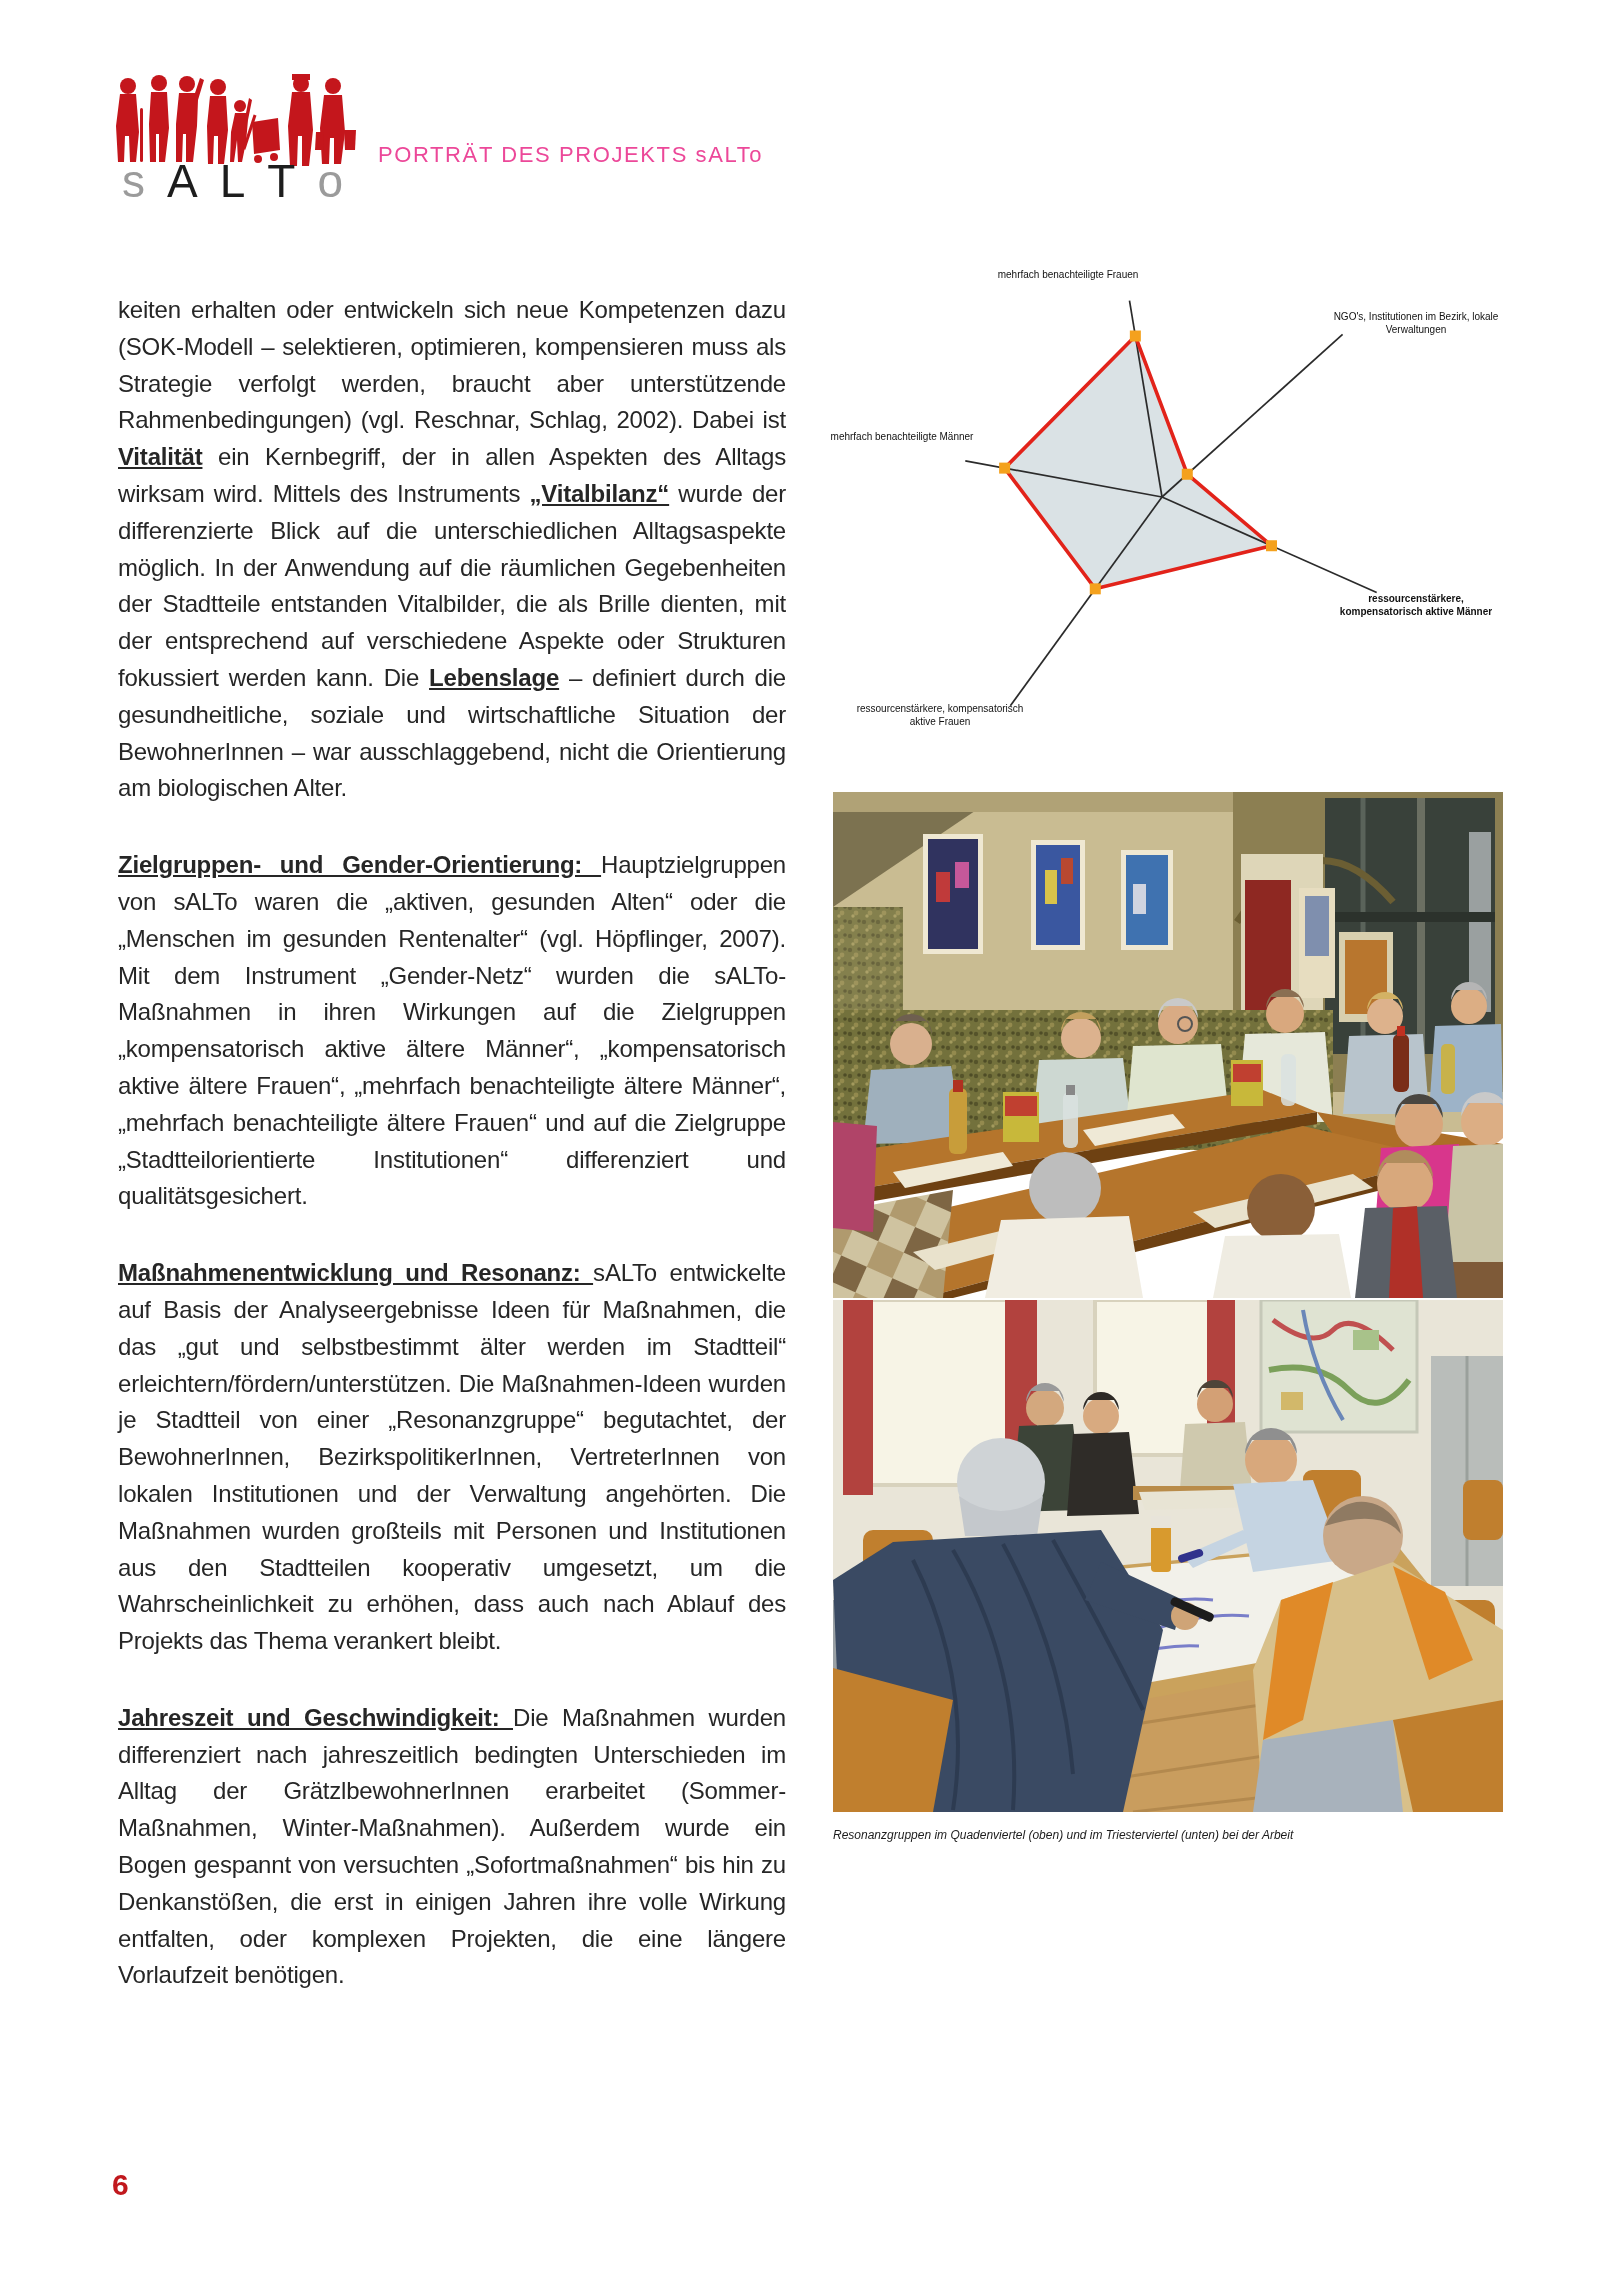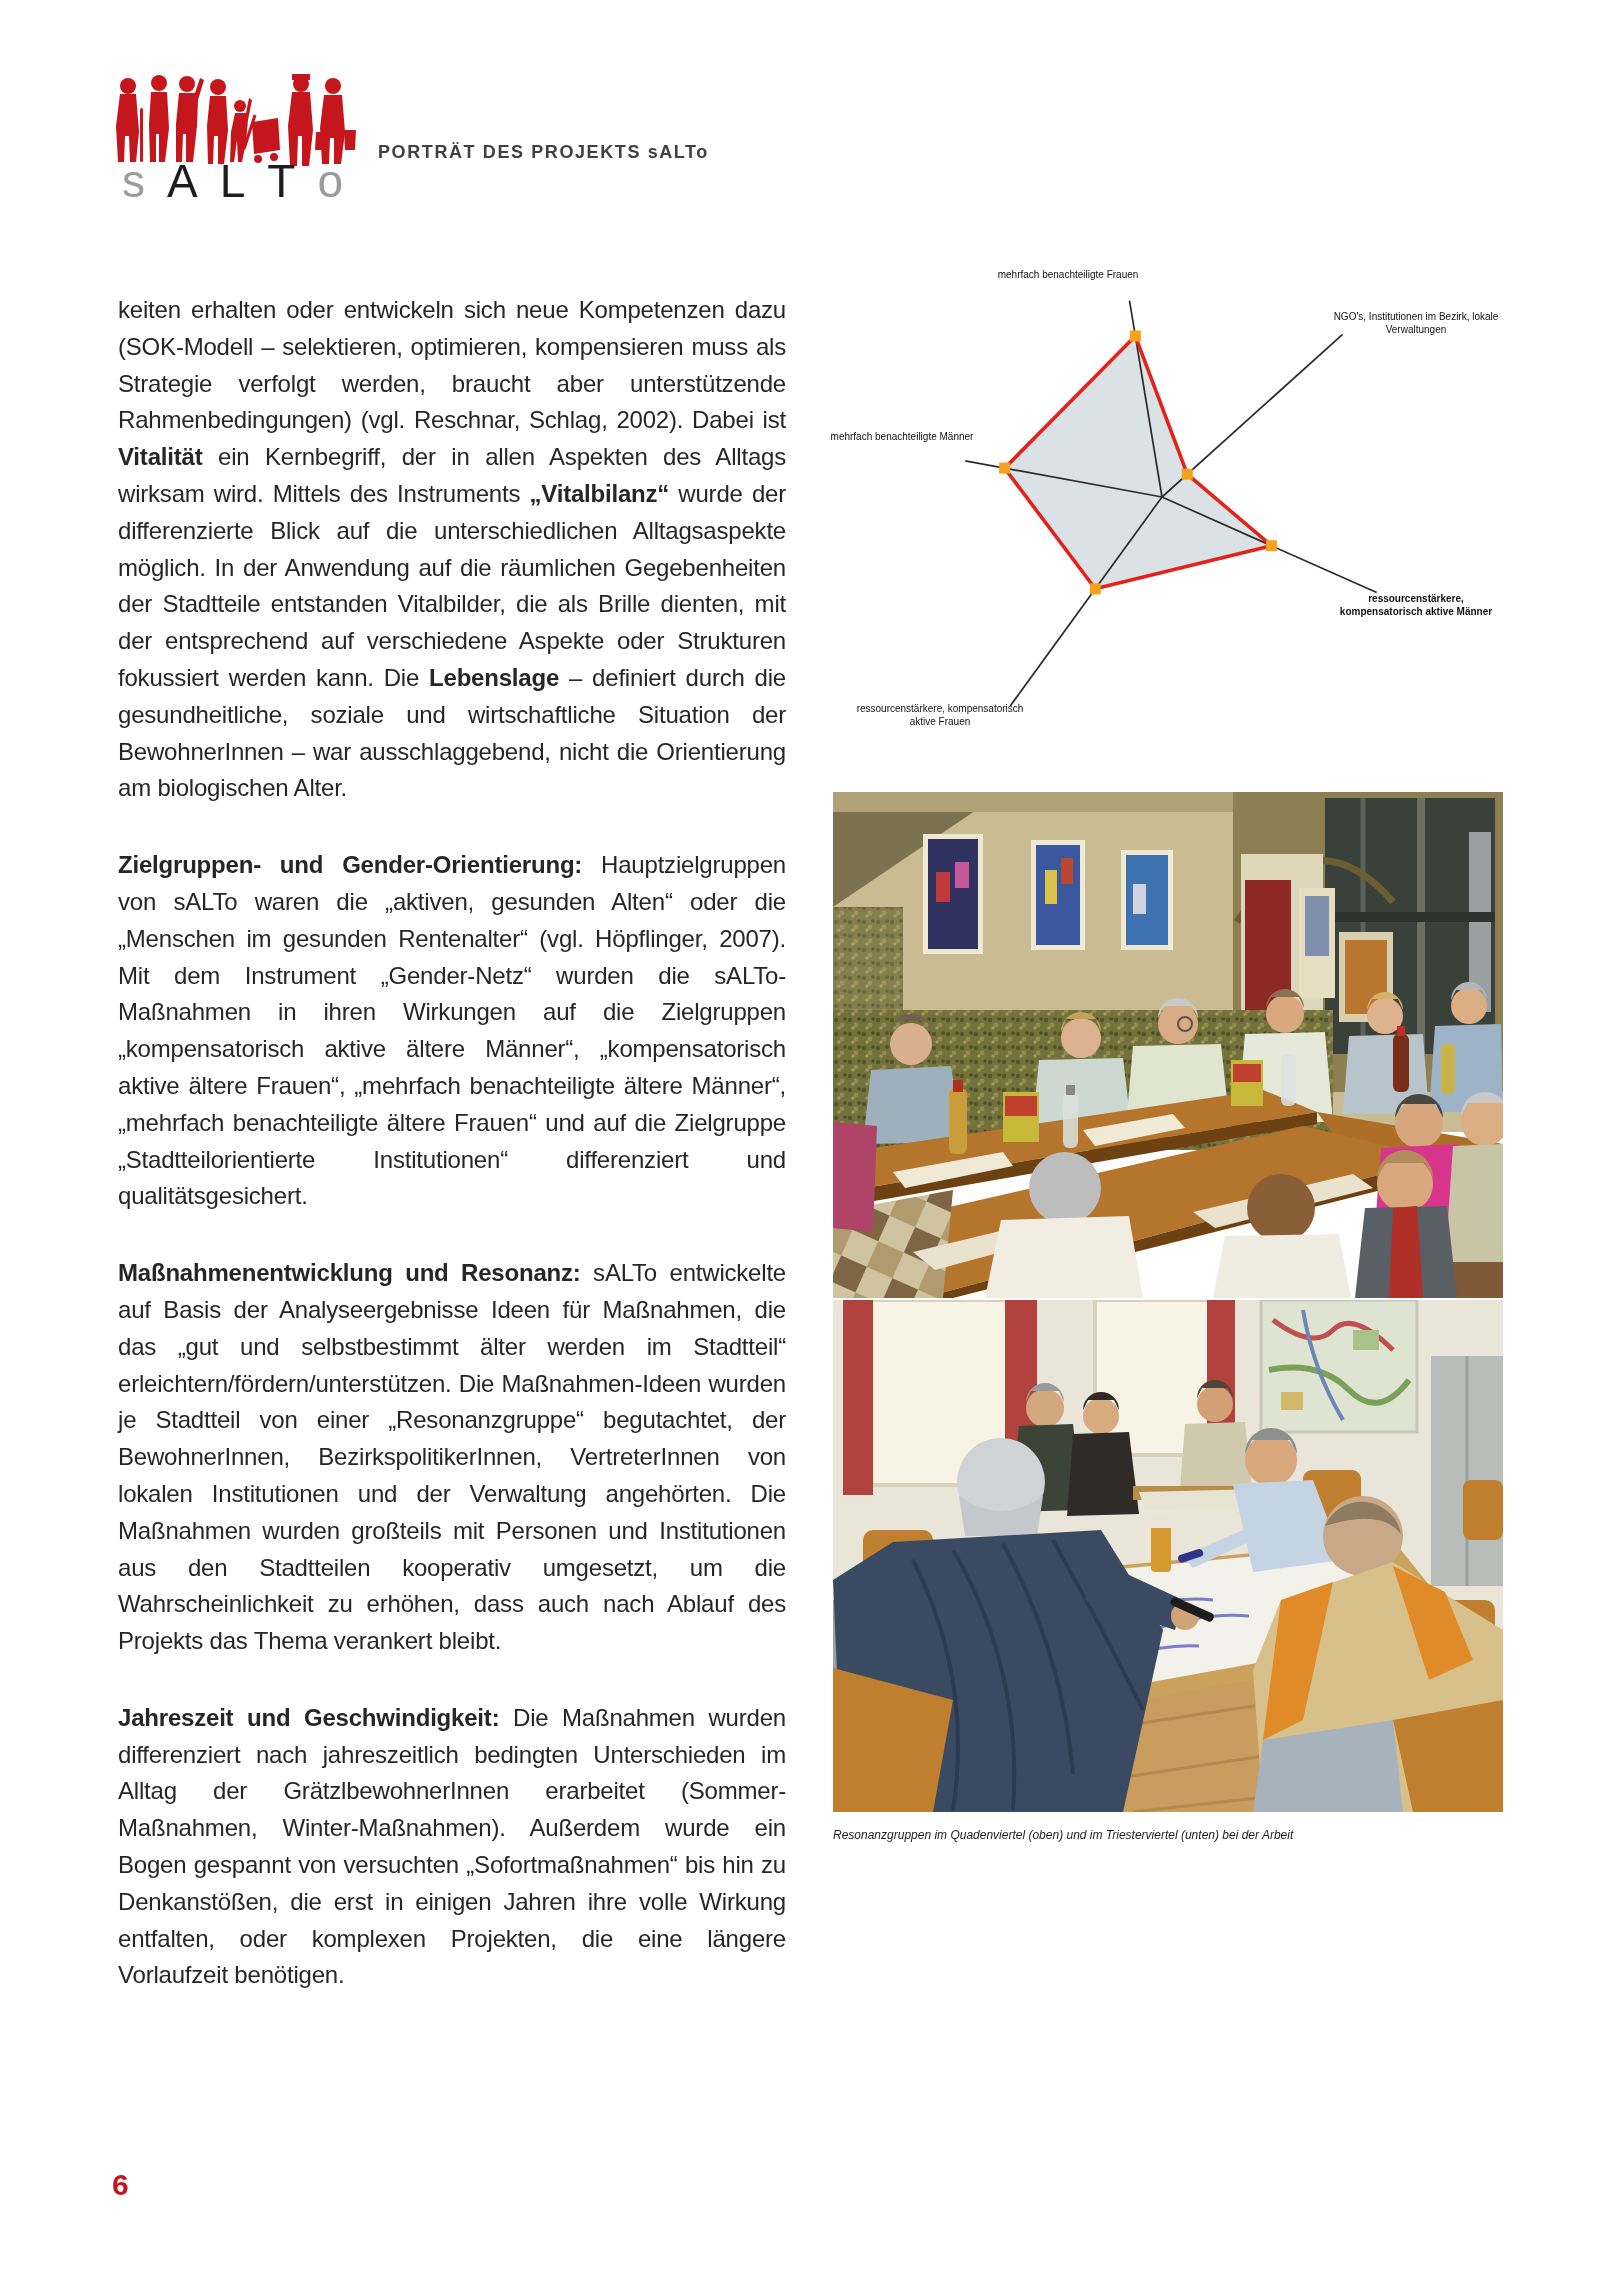--- a/index.html
+++ b/index.html
@@ -3,25 +3,25 @@
 <meta charset="utf-8">
 <style>
   html,body{margin:0;padding:0;background:#888;}
   .page{position:relative;width:1614px;height:2283px;background:#ffffff;
         font-family:"Liberation Sans",sans-serif;overflow:hidden;margin:0 auto;}
   .abs{position:absolute;}
   
   .logo-word{display:flex;gap:22px;font-size:46px;font-weight:500;line-height:1;}
   .logo-word .g{color:#9b9b9b;}
   .logo-word .k{color:#1d1d1d;}
-  .header-title{font-size:18px;letter-spacing:1.6px;color:#404040;white-space:nowrap;font-weight:bold;}
+  .header-title{font-size:22px;letter-spacing:1.6px;color:#ec4899;white-space:nowrap;}
   
   .col{color:#262626;font-size:24px;line-height:36.8px;text-align:justify;letter-spacing:-0.2px;}
   .col p{margin:0 0 40px 0;}
-  .col b{font-weight:700;}
+  .col b{font-weight:700;text-decoration:underline;}
   
   .chart{width:702px;height:510px;}
   .chart svg{position:absolute;left:0;top:0;}
   .axis-label{position:absolute;font-size:10px;line-height:1.25;color:#111;text-align:center;}
   
   .photo svg{display:block;}
   .caption{font-style:italic;font-size:12px;line-height:30px;color:#1c1c1c;}
   .pagenum{font-size:30px;font-weight:700;color:#c1181d;}
 </style>
 </head>

